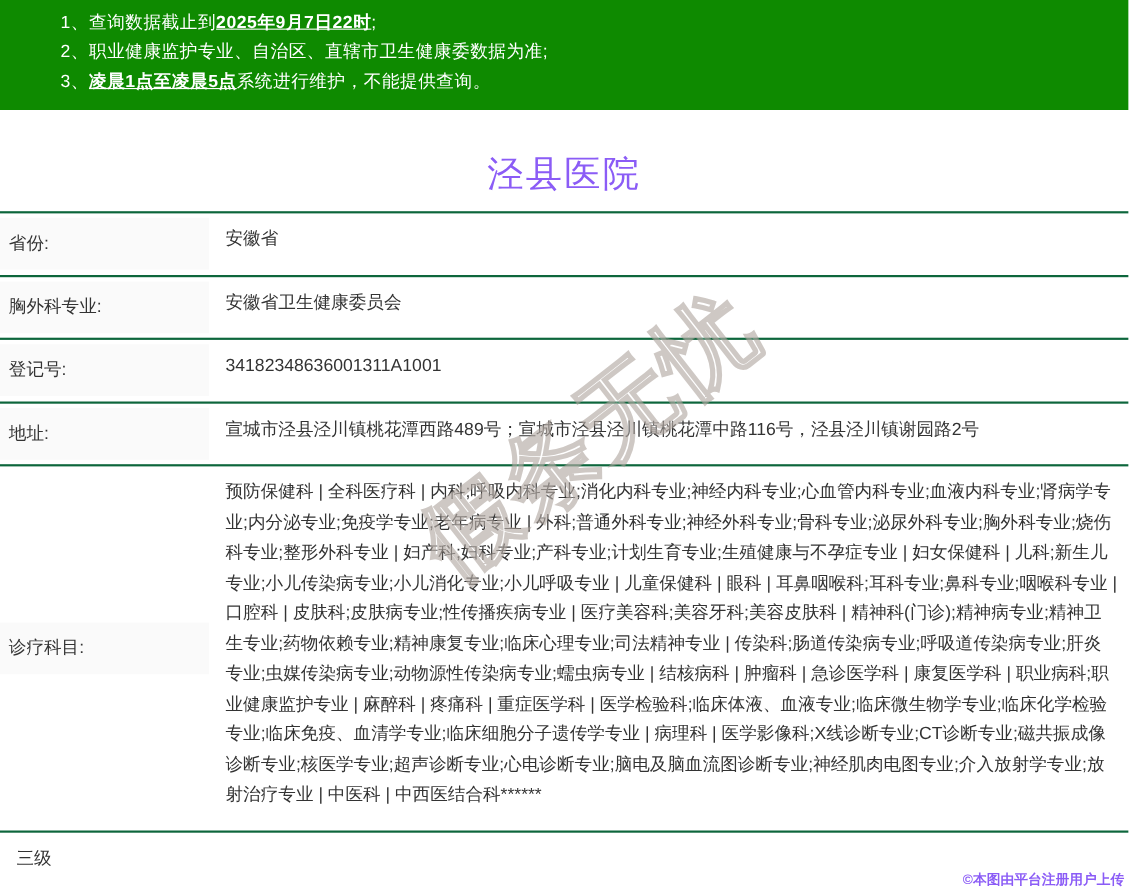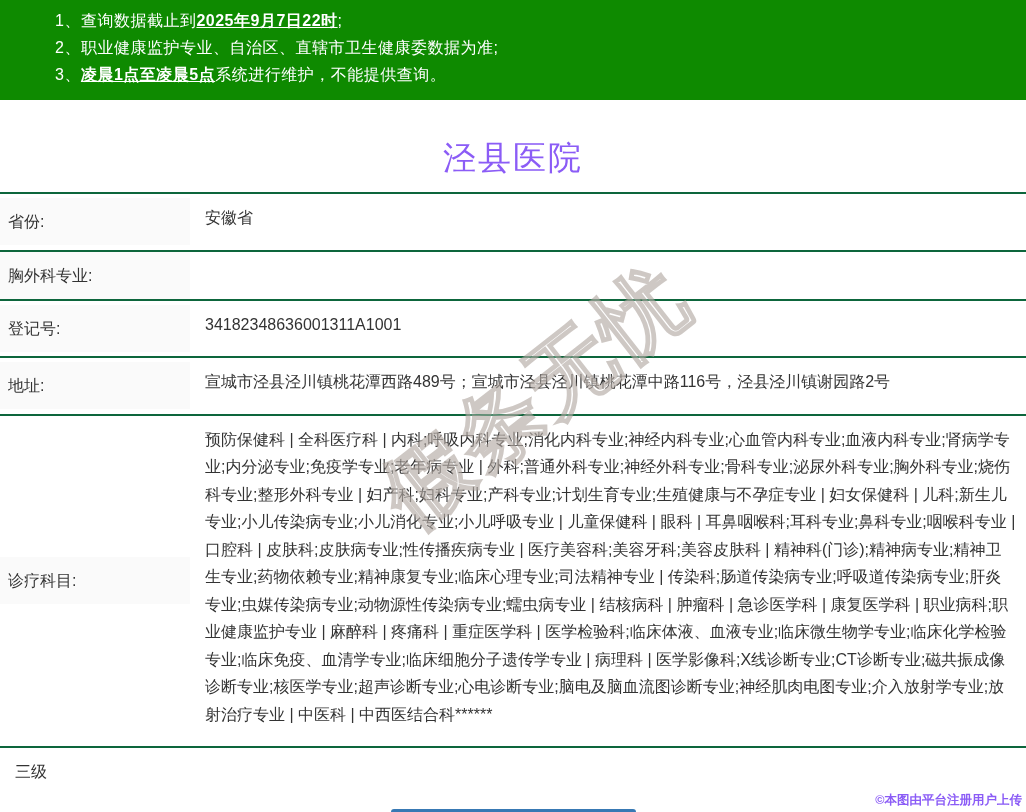--- a/index.html
+++ b/index.html
@@ -83,20 +83,21 @@
 
 <div class="page-title">泾县医院</div>
 
 <div class="info-table">
   <div class="info-row">
     <div class="cell-label">省份:</div>
     <div class="cell-value">安徽省</div>
   </div>
   <div class="info-row">
     <div class="cell-label">胸外科专业:</div>
+    <div class="cell-value">安徽省卫生健康委员会</div>
   </div>
   <div class="info-row">
     <div class="cell-label">登记号:</div>
     <div class="cell-value">34182348636001311A1001</div>
   </div>
   <div class="info-row">
     <div class="cell-label">地址:</div>
     <div class="cell-value">宣城市泾县泾川镇桃花潭西路489号；宣城市泾县泾川镇桃花潭中路116号，泾县泾川镇谢园路2号</div>
   </div>
   <div class="info-row">

